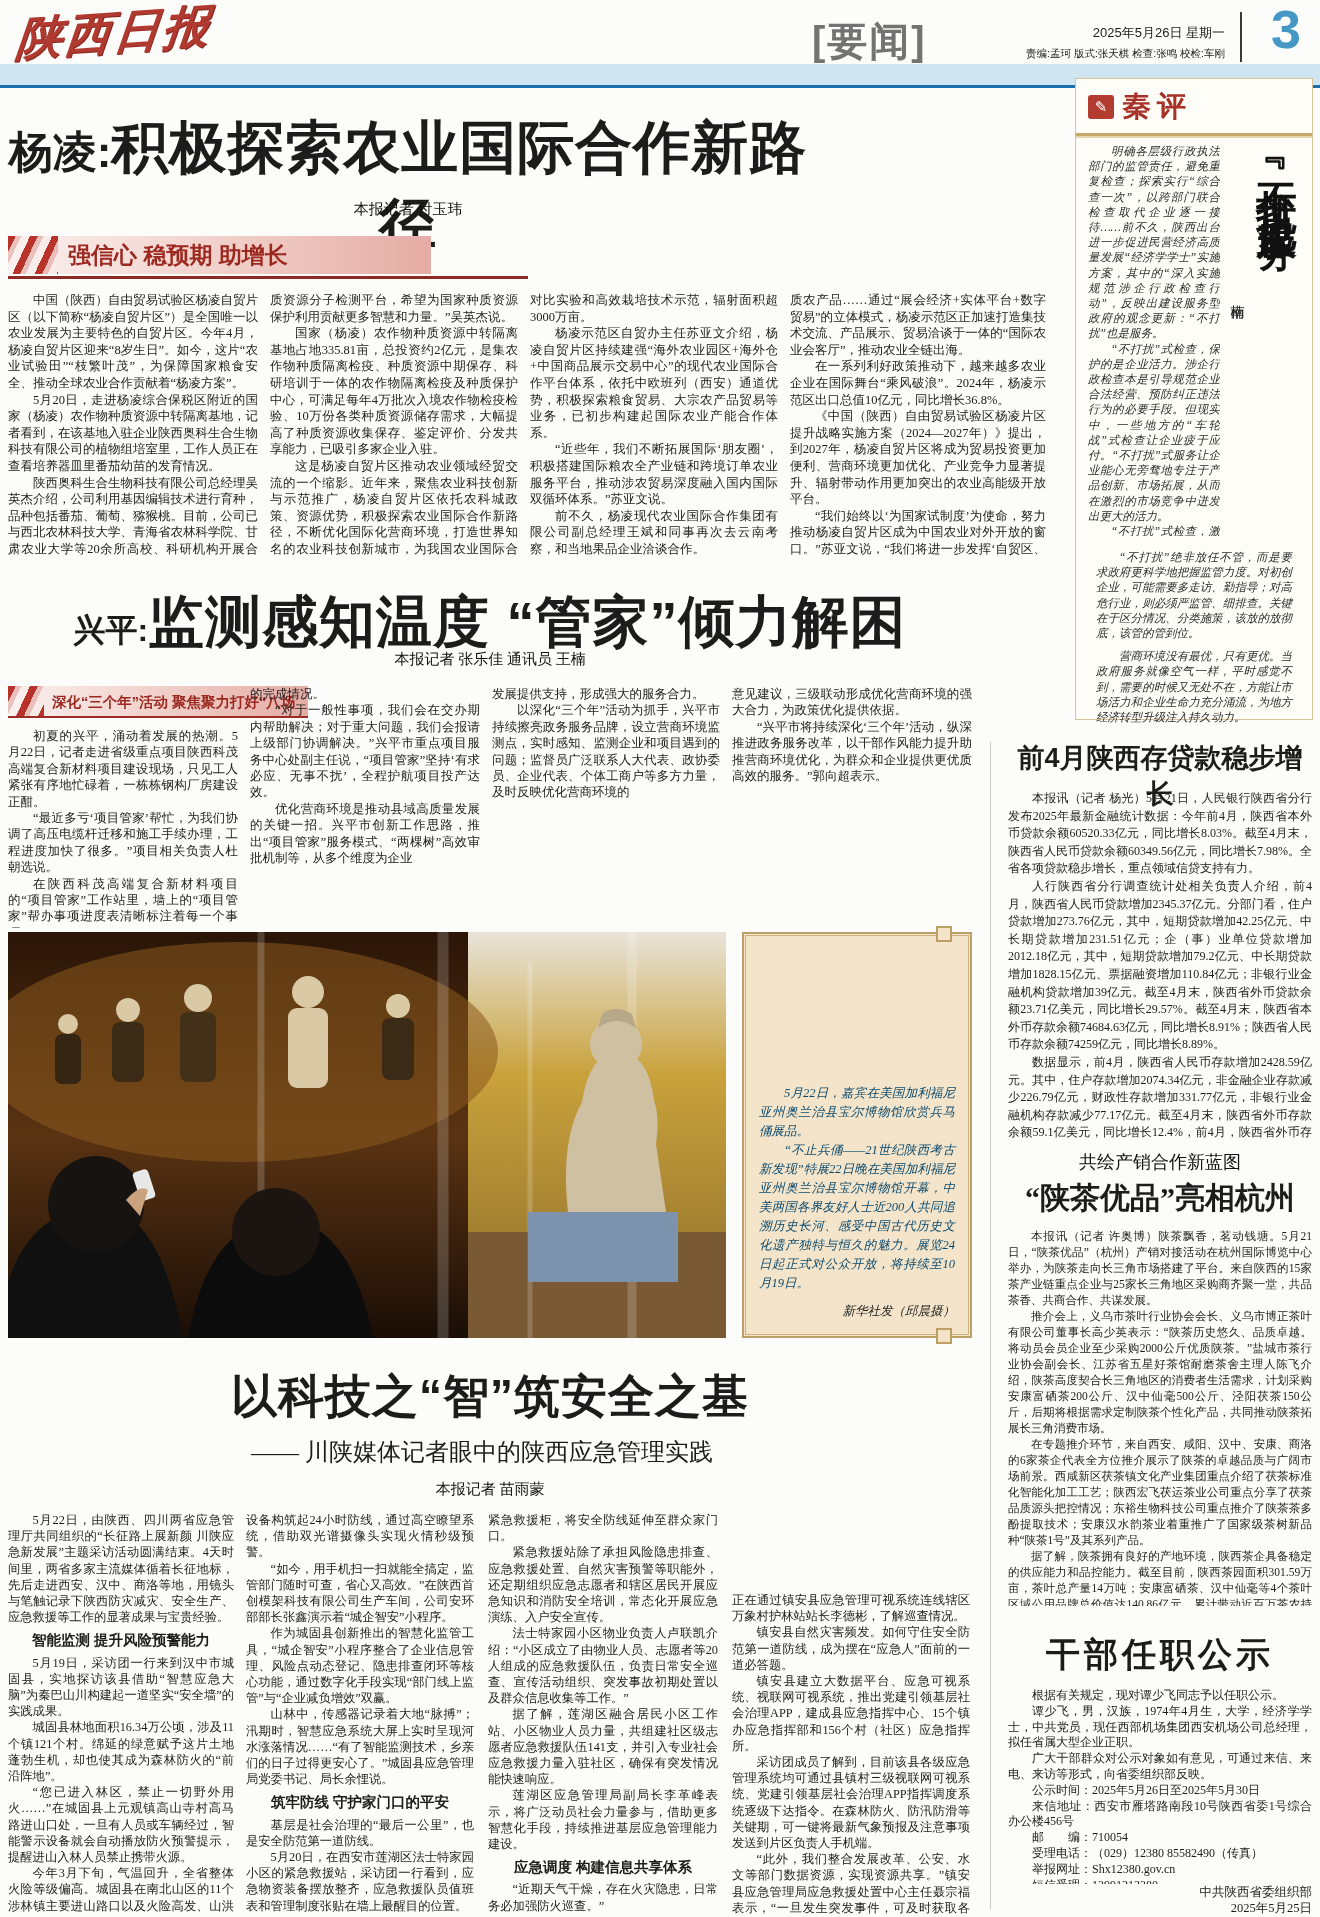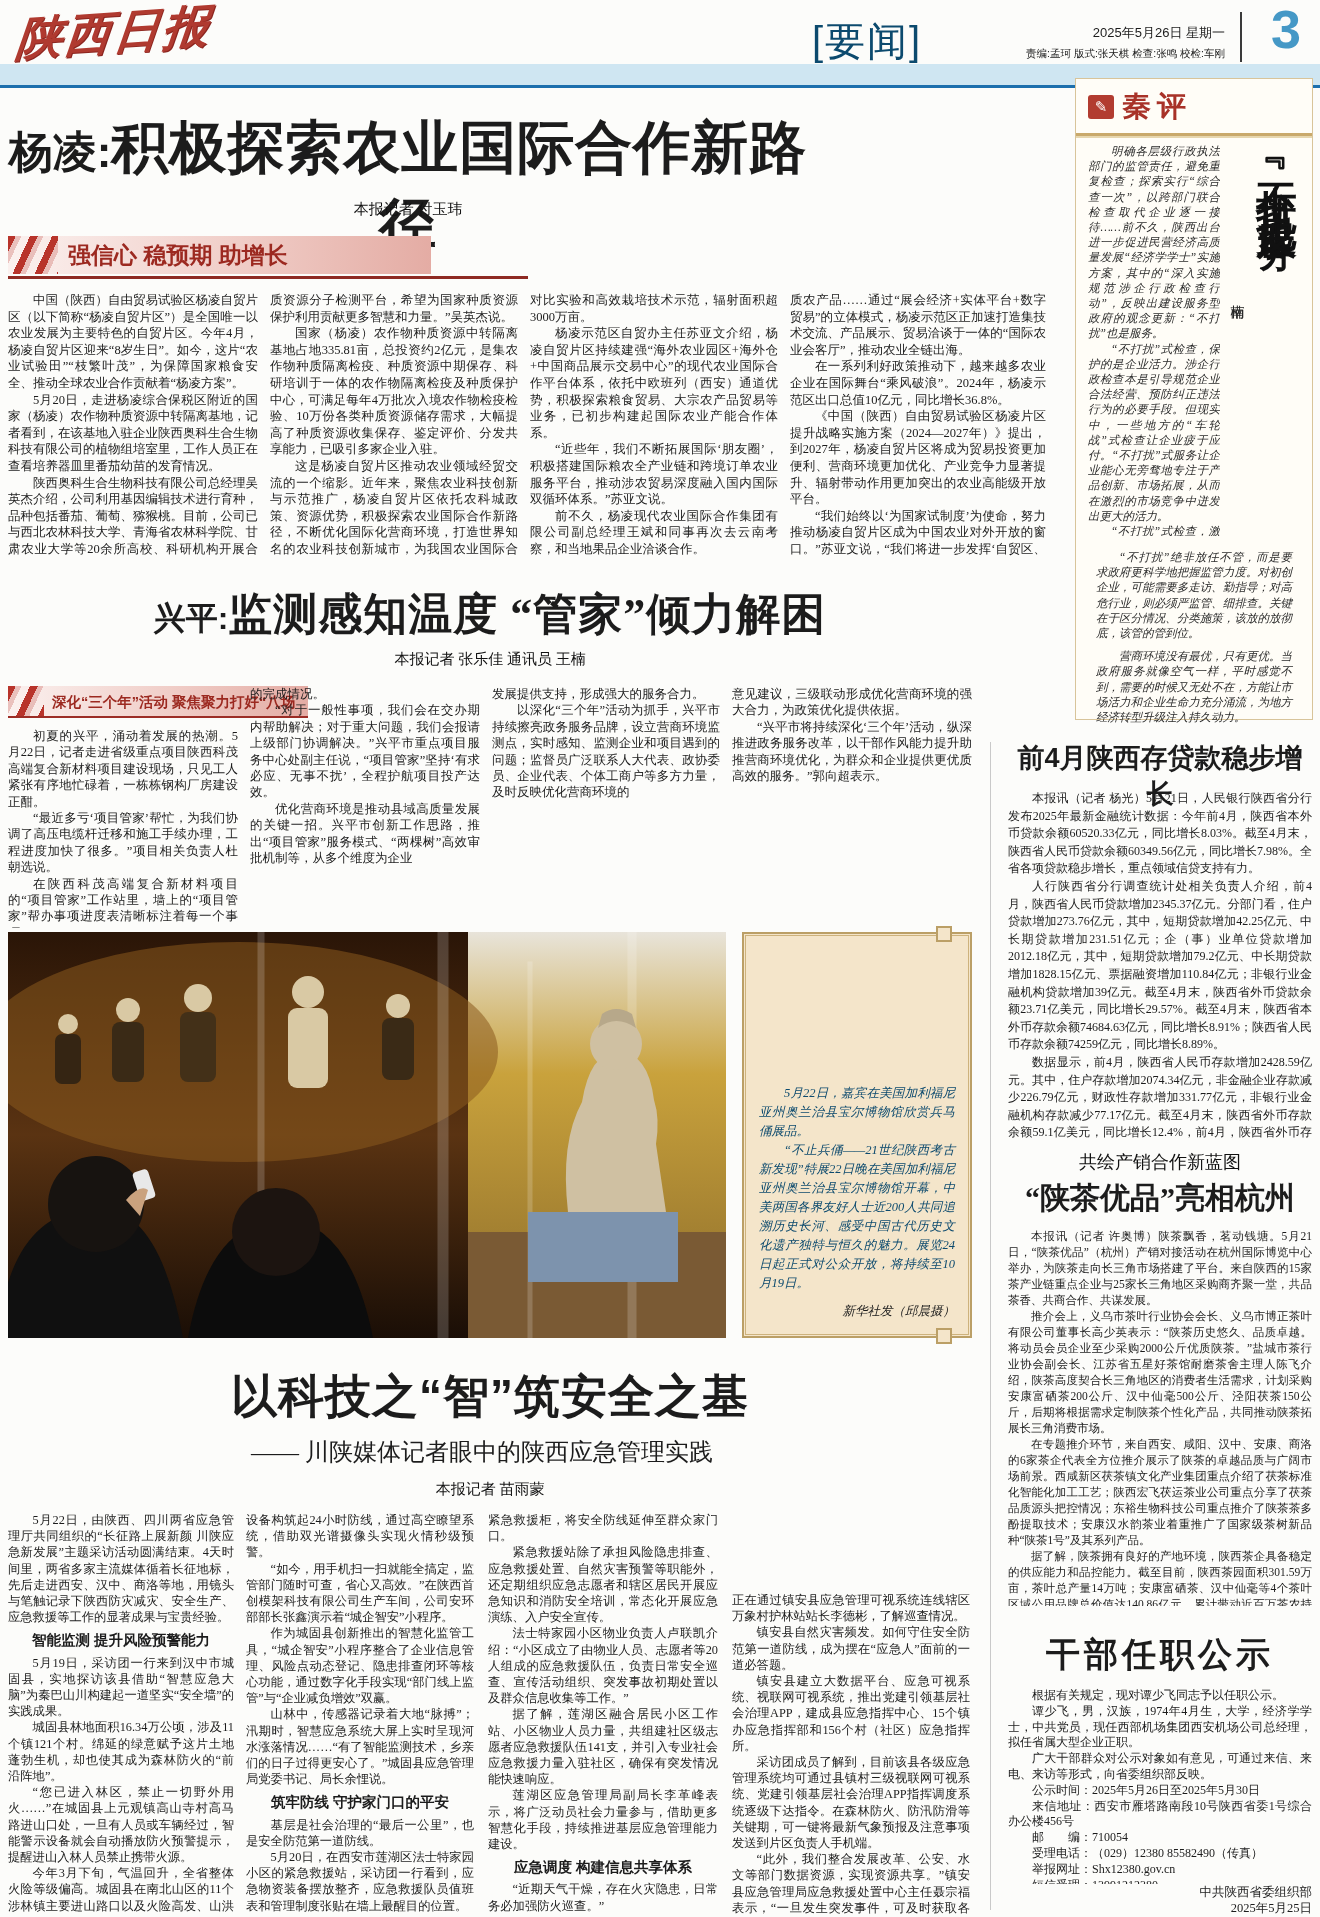--- a/index.html
+++ b/index.html
@@ -4,22 +4,22 @@
 <style>
   html,body{margin:0;padding:0;background:#e8e8e4;}
   .page{position:relative;width:1320px;height:1917px;margin:0 auto;background:#fcfcfa;
         font-family:"Liberation Serif","DejaVu Serif",serif;color:#1c1c1c;overflow:hidden;}
   [data-name]{box-sizing:border-box;}
 
   
   .logo{position:absolute;left:16px;top:2px;font-size:46px;font-weight:bold;font-style:italic;
         color:#b03a30;transform:rotate(-4deg) skewX(-10deg);letter-spacing:3px;
         text-shadow:1px 1px 0 #8c2620;}
-  .section-label{position:absolute;left:812px;top:14px;font-size:40px;font-weight:400;
-        color:#0c4a6e;font-family:"Liberation Sans","DejaVu Sans",sans-serif;letter-spacing:2px;text-align:center;}
+  .section-label{position:absolute;left:812px;top:14px;font-size:40px;font-weight:700;
+        color:#737373;font-family:"Liberation Sans","DejaVu Sans",sans-serif;letter-spacing:2px;text-align:center;}
   .m-date{position:absolute;left:1000px;top:24px;width:225px;text-align:right;font-size:13px;
         font-family:"Liberation Sans","DejaVu Sans",sans-serif;}
   .m-credits{position:absolute;left:940px;top:47px;width:285px;text-align:right;font-size:10.5px;color:#222;
         font-family:"Liberation Sans","DejaVu Sans",sans-serif;}
   .m-vrule{position:absolute;left:1240px;top:12px;width:2px;height:50px;background:#3a3a3a;}
   .page-num{position:absolute;left:1258px;top:-2px;width:56px;text-align:center;font-size:54px;font-weight:900;
         color:#4598c6;font-family:"Liberation Sans","DejaVu Sans",sans-serif;}
   .blue-band{position:absolute;left:0;top:64px;width:1320px;height:24px;background:#cfe6f2;
         border-bottom:3px solid #1c6fad;}
 
@@ -143,21 +143,21 @@
       <div class="qp-author" data-name="qinping-author">南楠</div>
       <div class="qp-title" data-name="qinping-title">『不打扰』也是服务</div>
     </div>
     <div class="qp-wide" data-name="qinping-body-wide">
         <p>“不打扰”绝非放任不管，而是要求政府更科学地把握监管力度。对初创企业，可能需要多走访、勤指导；对高危行业，则必须严监管、细排查。关键在于区分情况、分类施策，该放的放彻底，该管的管到位。</p>
         <p>营商环境没有最优，只有更优。当政府服务就像空气一样，平时感觉不到，需要的时候又无处不在，方能让市场活力和企业生命力充分涌流，为地方经济转型升级注入持久动力。</p>
       </div>
   </div>
 
   <div class="hl-center" style="left:8px;top:585px;width:964px;" data-name="xingping-headline">
-    <span class="hl-prefix" style="font-size:32px;" data-name="xingping-headline-prefix">兴平:</span><span class="hl-main" style="font-size:44px;font-family:Liberation Serif, serif;" data-name="xingping-headline-main">监测感知温度 “管家”倾力解困</span>
+    <span class="hl-prefix" style="font-size:32px;" data-name="xingping-headline-prefix">兴平:</span><span class="hl-main" style="font-size:56px;" data-name="xingping-headline-main">监测感知温度 “管家”倾力解困</span>
   </div>
   <div class="byline" style="left:8px;top:650px;width:964px;" data-name="xingping-byline">本报记者 张乐佳 通讯员 王楠</div>
   <div class="red-subhead" style="left:8px;top:686px;width:300px;height:32px;font-size:14.5px;line-height:32px;padding-left:44px;border-bottom:2px solid #9c2d26;" data-name="xingping-subhead">
     <span class="stripes" style="width:36px;" data-name="subhead-stripes-icon"></span>
     <span data-name="xingping-subhead-label">深化“三个年”活动 聚焦聚力打好“八场硬仗”</span>
   </div>
   <div class="body-col fs-a2" style="left:8px;top:728px;width:230px;height:200px;" data-name="xingping-column-1">
       <p>初夏的兴平，涌动着发展的热潮。5月22日，记者走进省级重点项目陕西科茂高端复合新材料项目建设现场，只见工人紧张有序地忙碌着，一栋栋钢构厂房建设正酣。</p>
       <p>“最近多亏‘项目管家’帮忙，为我们协调了高压电缆杆迁移和施工手续办理，工程进度加快了很多。”项目相关负责人杜朝选说。</p>
       <p>在陕西科茂高端复合新材料项目的“项目管家”工作站里，墙上的“项目管家”帮办事项进度表清晰标注着每一个事项</p>

